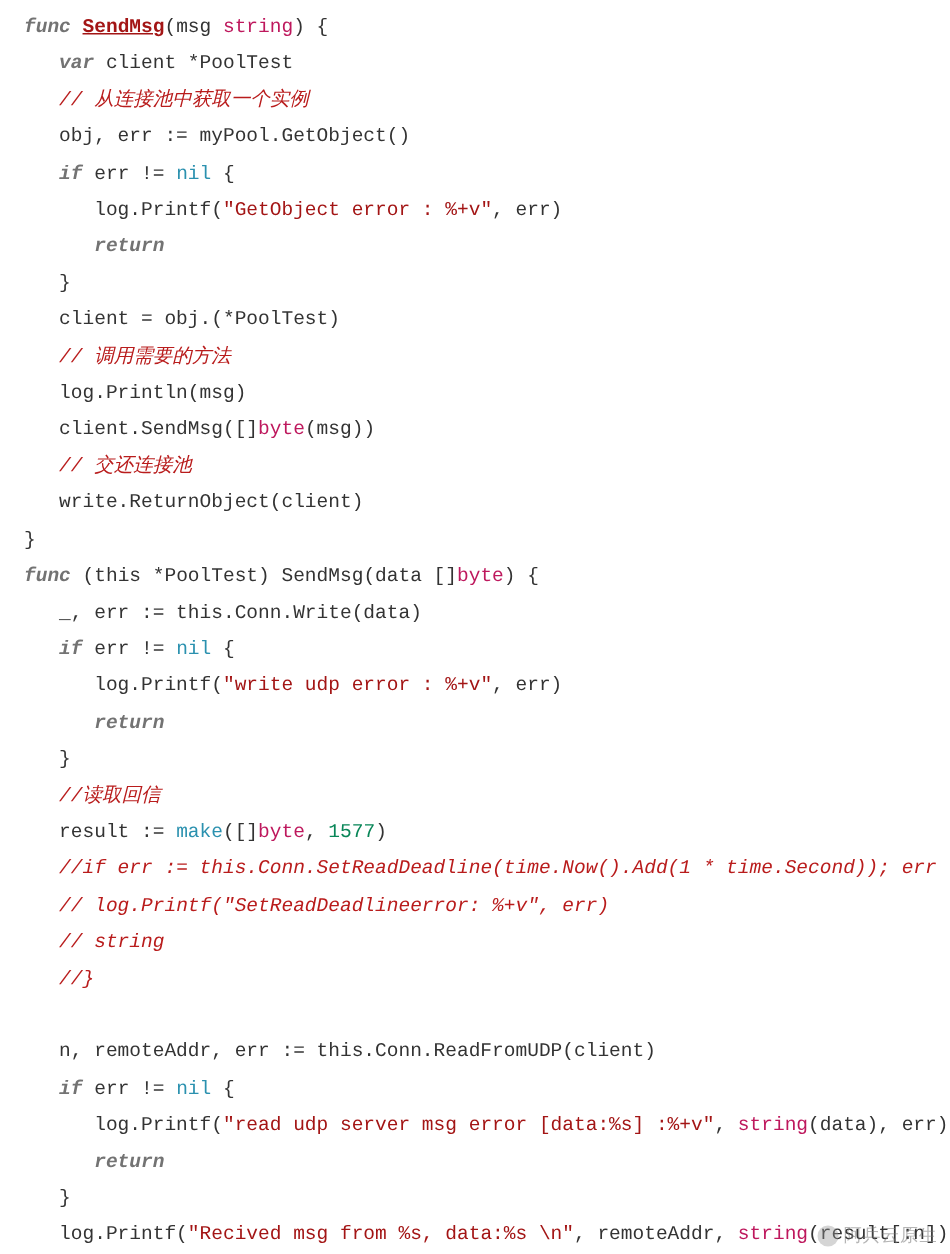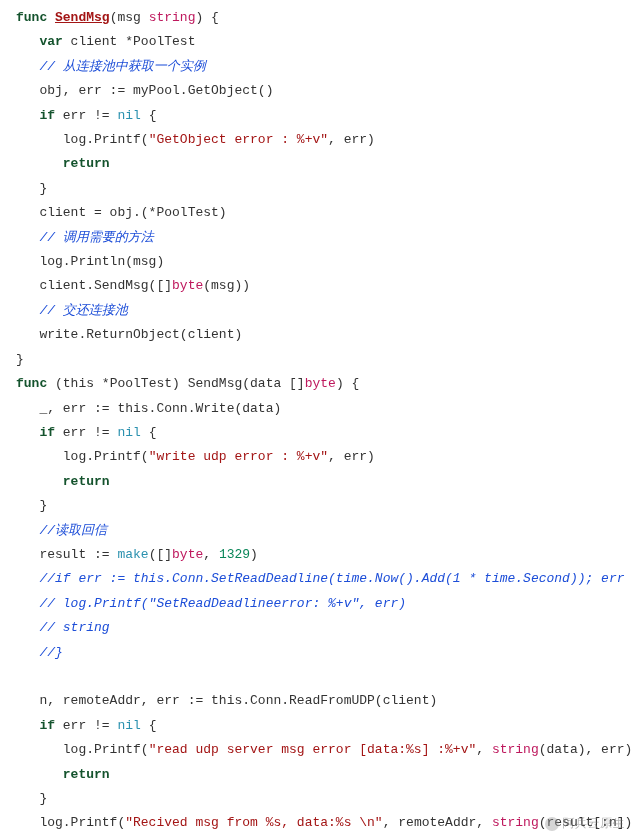--- a/index.html
+++ b/index.html
@@ -13,24 +13,24 @@
   pre.code {
     margin: 0;
     padding: 6px 8px 6px 16px;
     font-family: Consolas, "Courier New", monospace;
     font-size: 13px;
     line-height: 24.4px;
     white-space: pre;
     color: #333;
     background: #ffffff;
   }
-  .kw  { color: #14532d; font-weight: bold; }      
+  .kw  { color: #737373; font-weight: bold; font-style: italic; }      
   .fn  { color: #a31515; font-weight: bold; text-decoration: underline; }      
   .typ { color: #be185d; font-weight: normal; }      
-  .cm  { color: #1d4ed8; font-style: italic; }     
+  .cm  { color: #b91c1c; font-style: italic; }     
   .str { color: #a31515; }                         
   .num { color: #098658; }                         
   .id  { color: #333; }                            
   .built { color: #2b91af; }                       
   .watermark {
     position: absolute;
     right: 8px;
     bottom: 10px;
     font-size: 12px;
     color: rgba(120,120,120,0.55);
@@ -65,21 +65,21 @@
 <span><span class="id">   </span><span class="cm">// 交还连接池</span></span>
 <span><span class="id">   write.ReturnObject(client)</span></span>
 <span><span class="id">}</span></span>
 <span><span class="kw">func</span><span class="id"> (this *PoolTest) SendMsg(data []</span><span class="typ">byte</span><span class="id">) {</span></span>
 <span><span class="id">   _, err := this.Conn.Write(data)</span></span>
 <span><span class="id">   </span><span class="kw">if</span><span class="id"> err != </span><span class="built">nil</span><span class="id"> {</span></span>
 <span><span class="id">      log.Printf(</span><span class="str">"write udp error : %+v"</span><span class="id">, err)</span></span>
 <span><span class="id">      </span><span class="kw">return</span></span>
 <span><span class="id">   }</span></span>
 <span><span class="id">   </span><span class="cm">//读取回信</span></span>
-<span><span class="id">   result := </span><span class="built">make</span><span class="id">([]</span><span class="typ">byte</span><span class="id">, </span><span class="num">1329</span><span class="id">)</span></span>
+<span><span class="id">   result := </span><span class="built">make</span><span class="id">([]</span><span class="typ">byte</span><span class="id">, </span><span class="num">1577</span><span class="id">)</span></span>
 <span><span class="id">   </span><span class="cm">//if err := this.Conn.SetReadDeadline(time.Now().Add(1 * time.Second)); err != nil {</span></span>
 <span><span class="id">   </span><span class="cm">// log.Printf("SetReadDeadlineerror: %+v", err)</span></span>
 <span><span class="id">   </span><span class="cm">// string</span></span>
 <span><span class="id">   </span><span class="cm">//}</span></span>
 <span><span class="id"> </span></span>
 <span><span class="id">   n, remoteAddr, err := this.Conn.ReadFromUDP(client)</span></span>
 <span><span class="id">   </span><span class="kw">if</span><span class="id"> err != </span><span class="built">nil</span><span class="id"> {</span></span>
 <span><span class="id">      log.Printf(</span><span class="str">"read udp server msg error [data:%s] :%+v"</span><span class="id">, </span><span class="typ">string</span><span class="id">(data), err)</span></span>
 <span><span class="id">      </span><span class="kw">return</span></span>
 <span><span class="id">   }</span></span>

